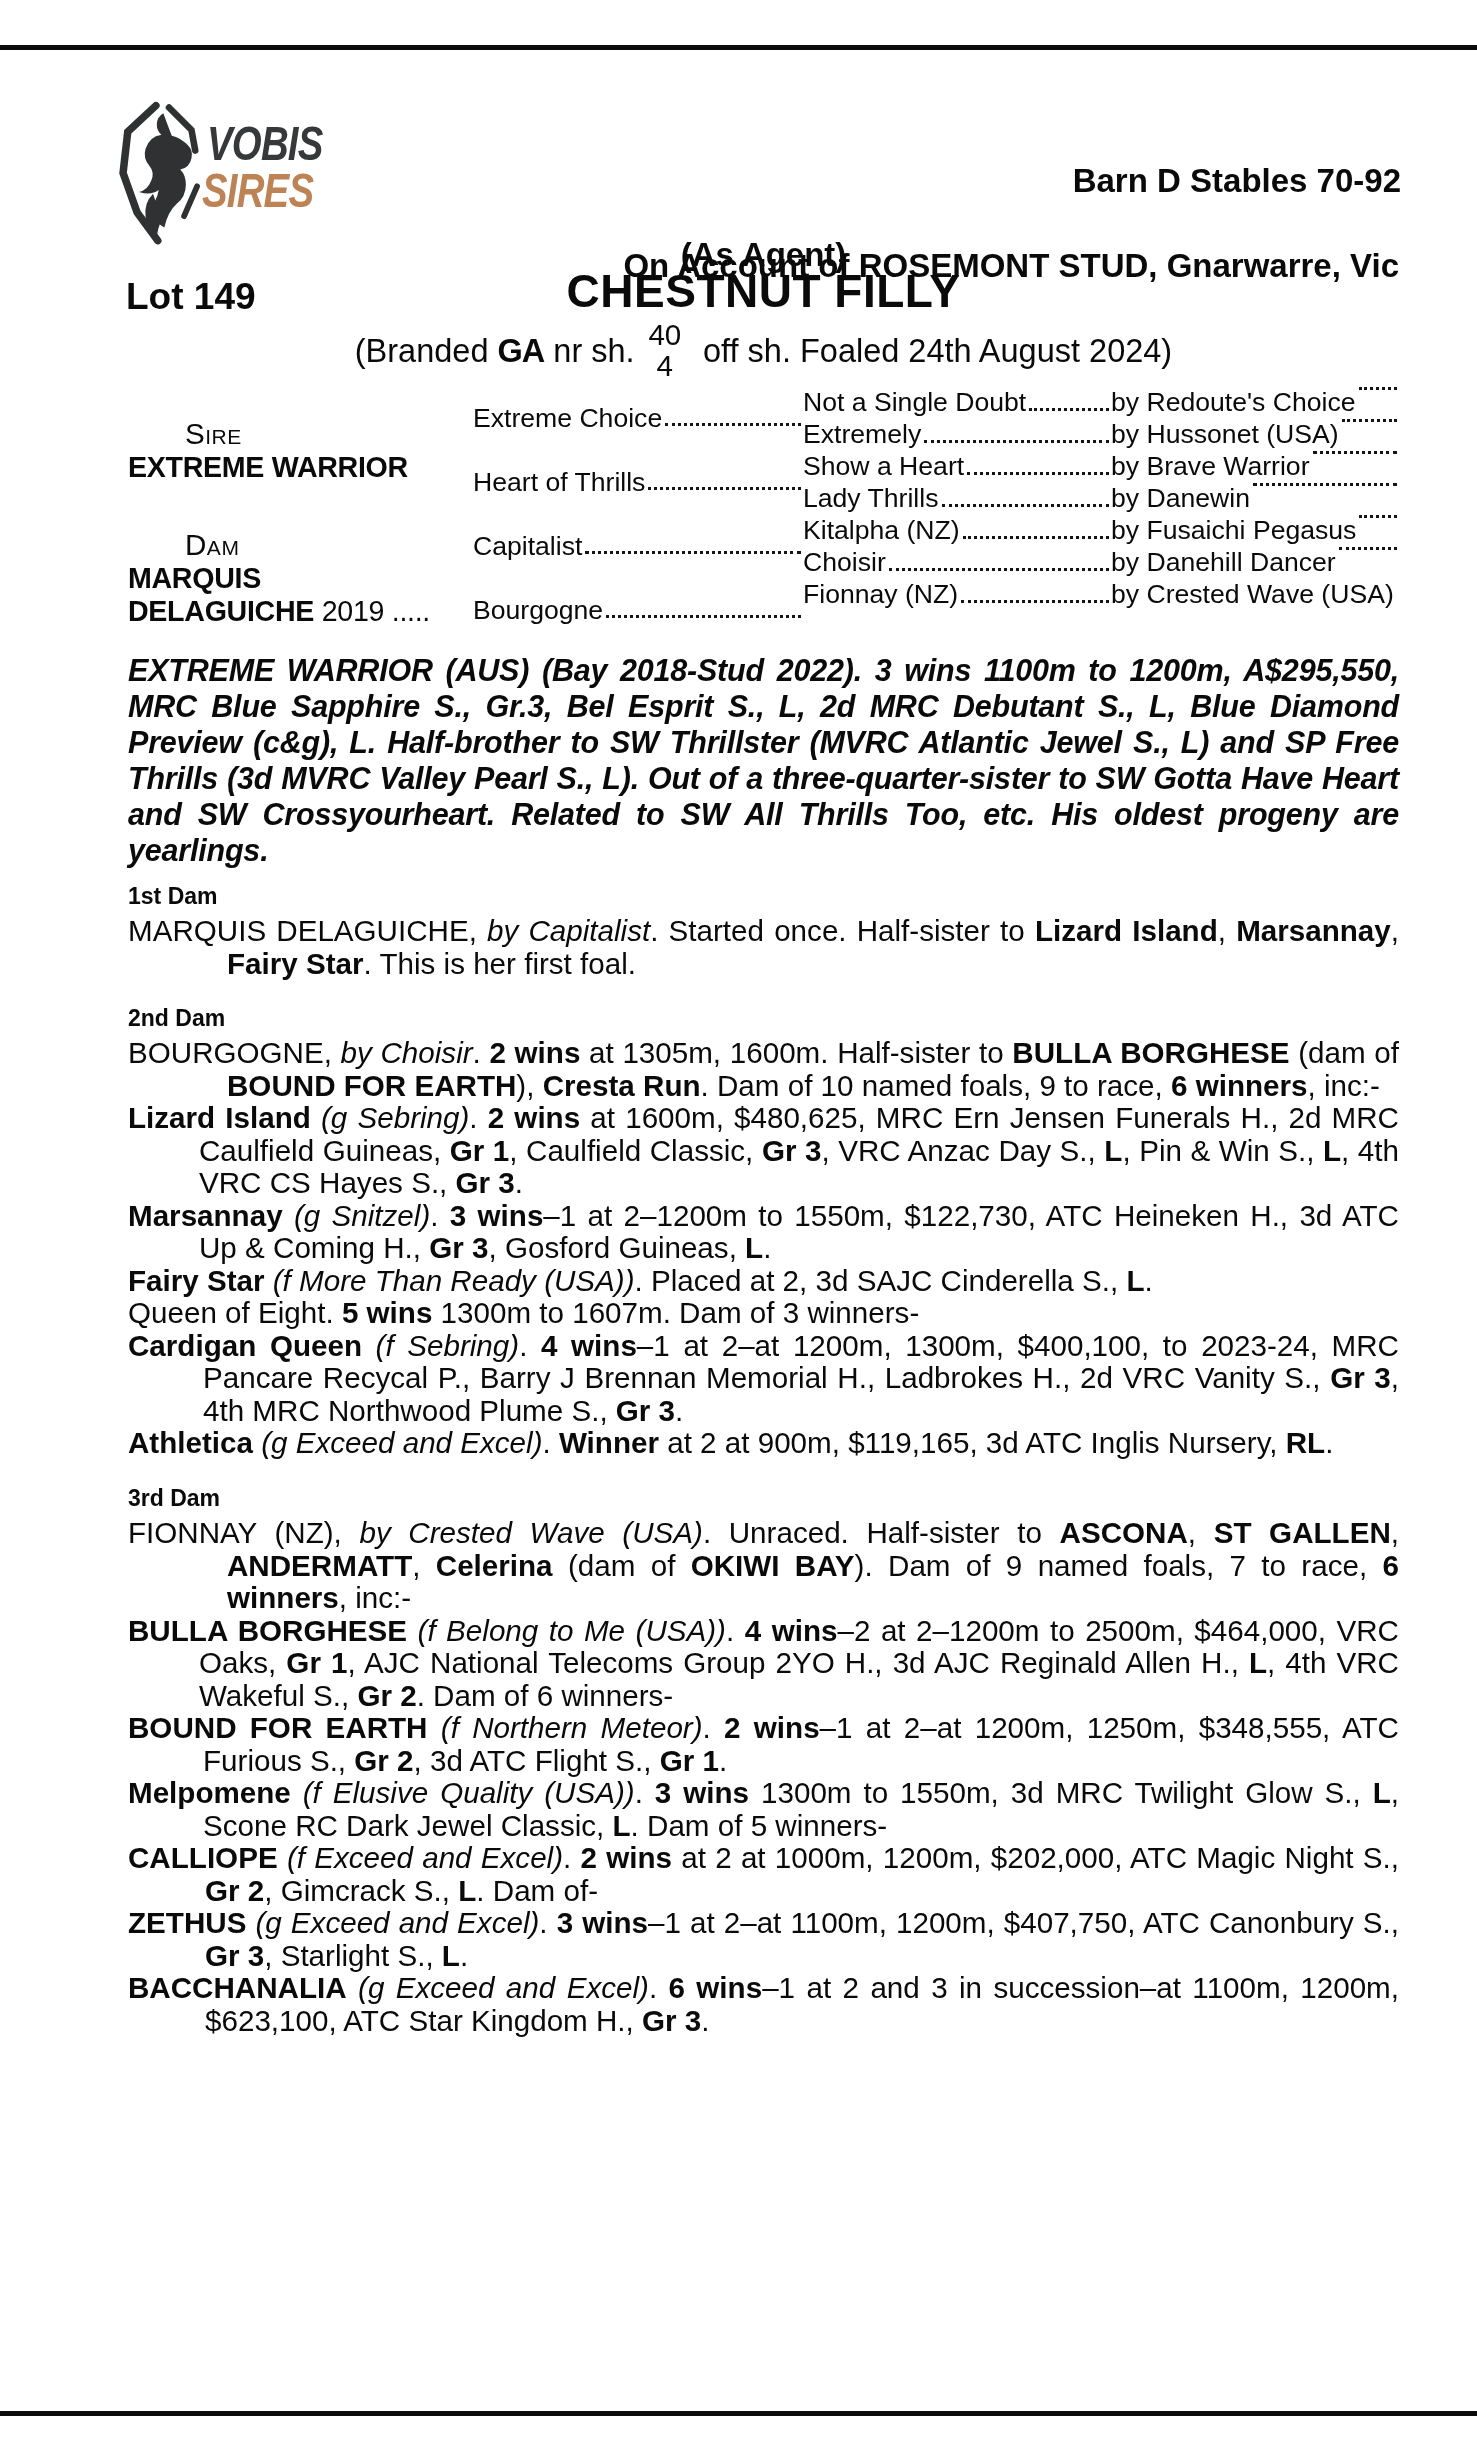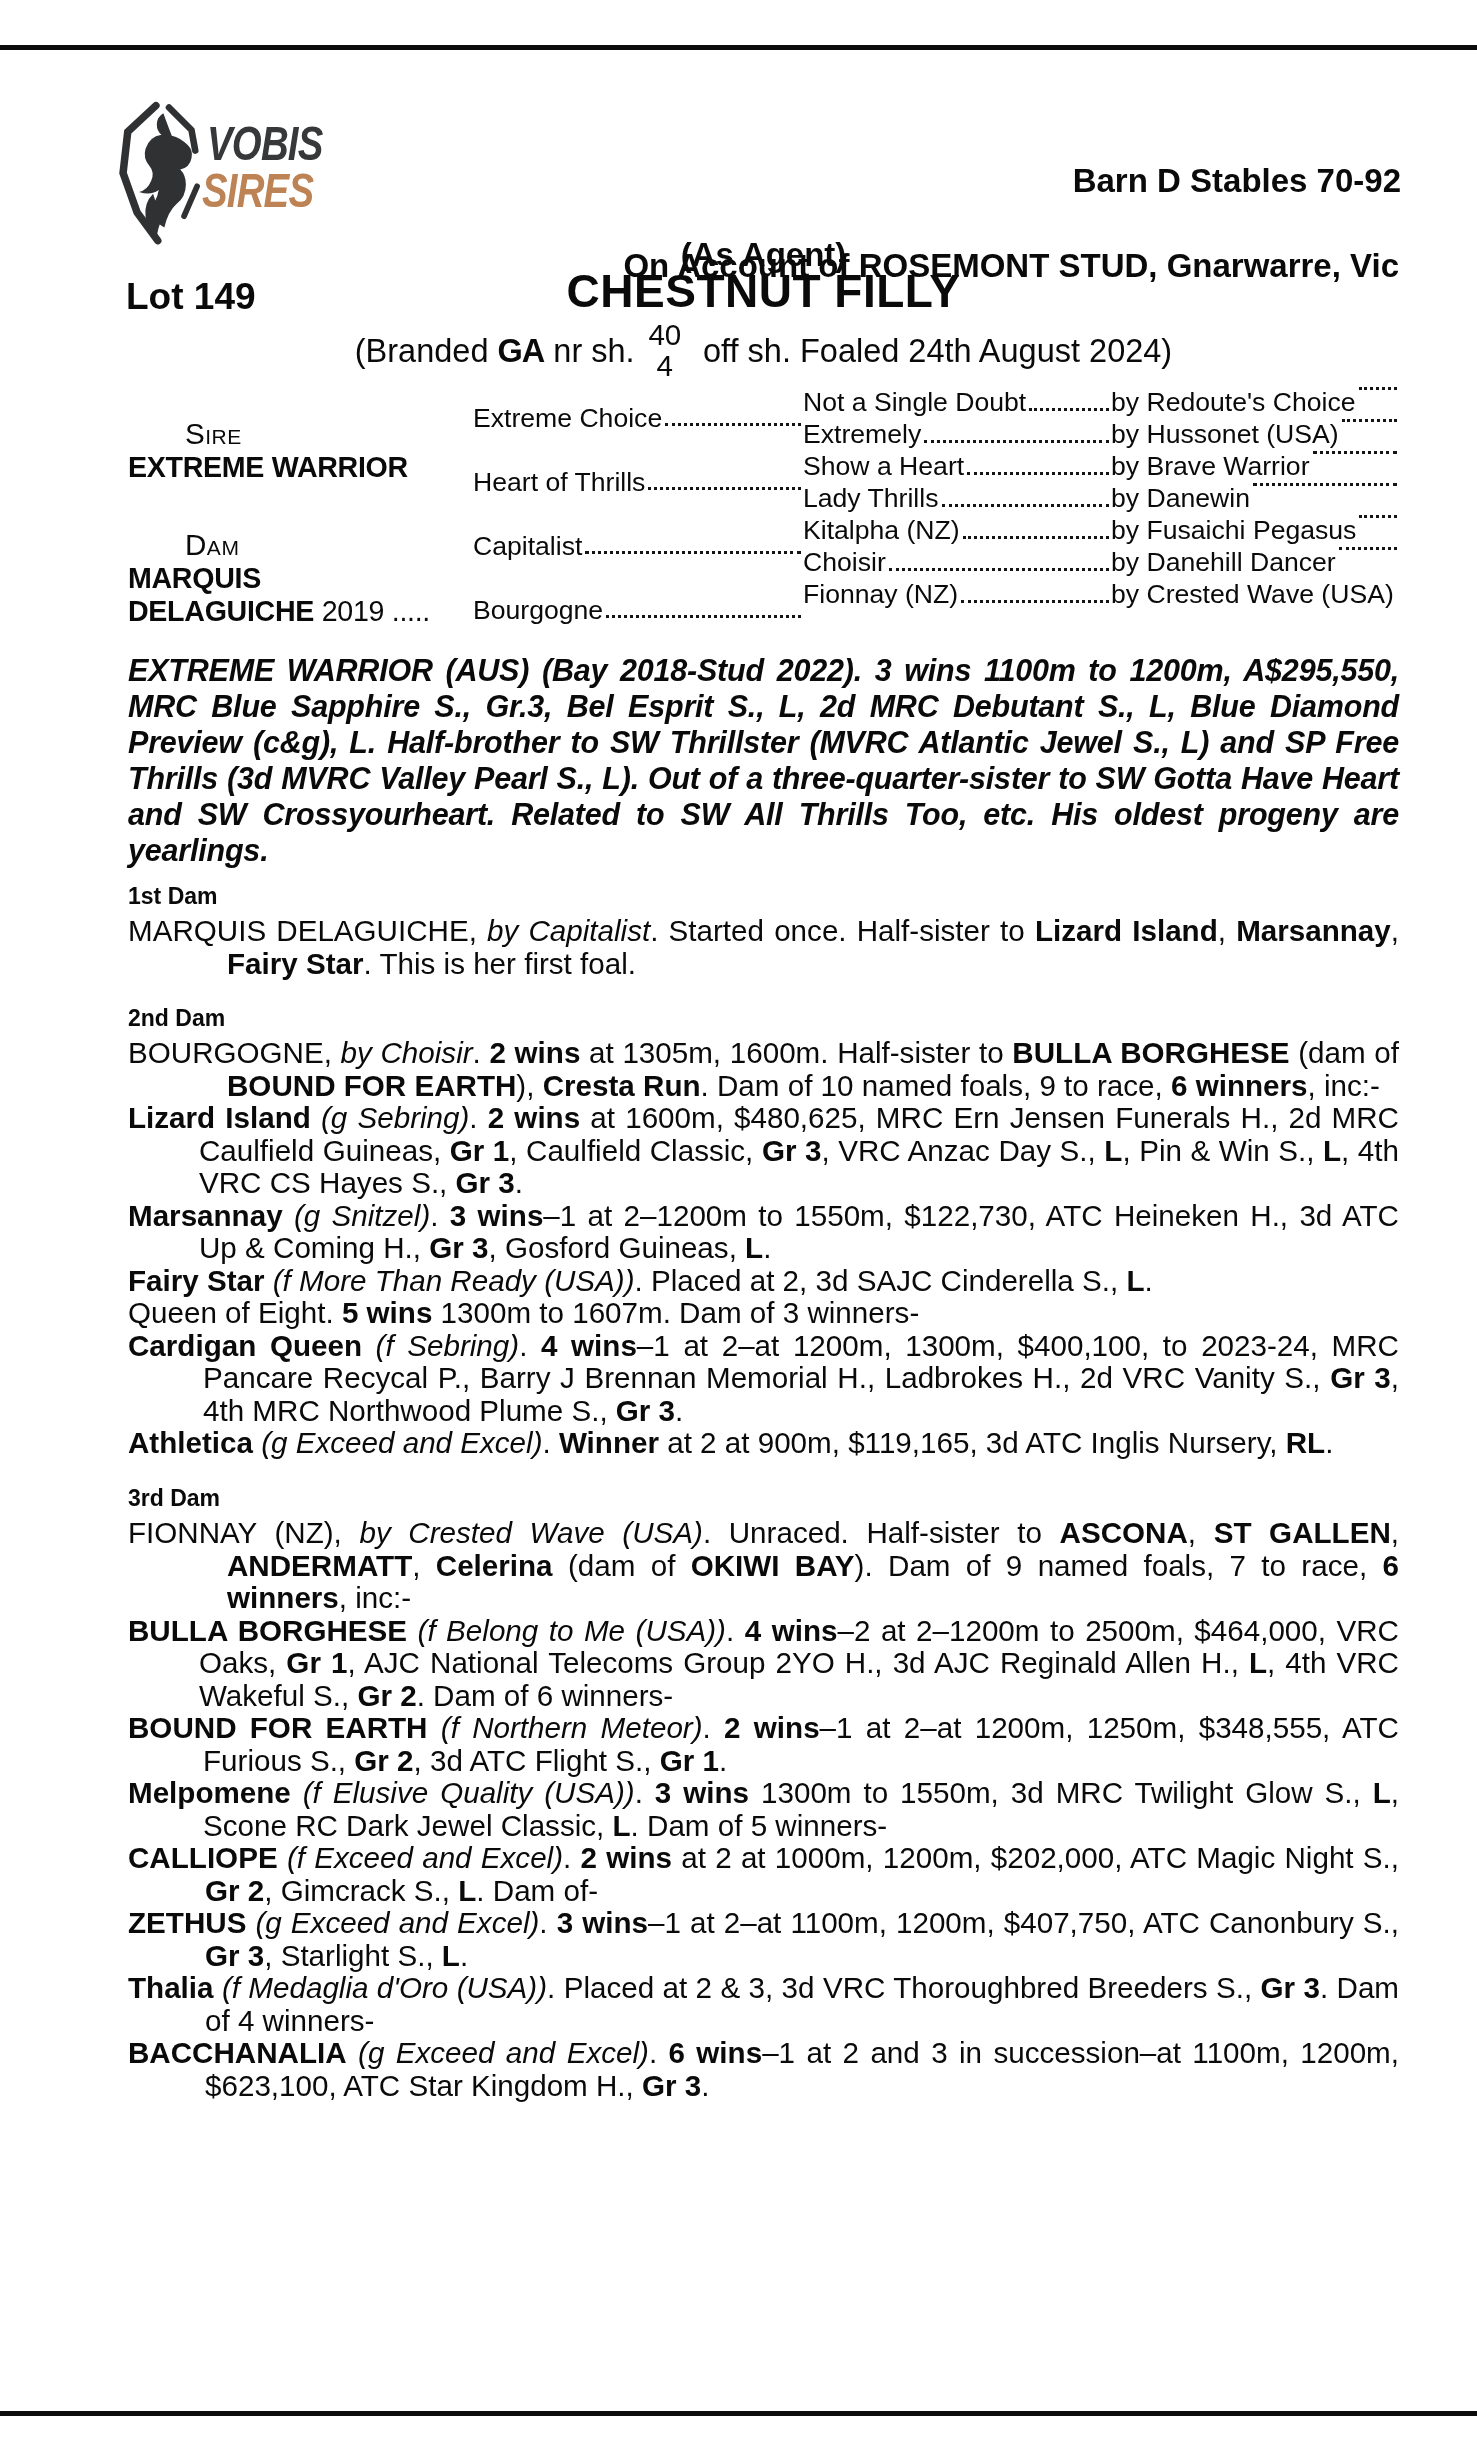--- a/index.html
+++ b/index.html
@@ -198,19 +198,18 @@
     <p class="entry lvl2"><span class="r-b">Cardigan Queen</span><span class="r-i"> (f Sebring)</span><span>. </span><span class="r-b">4 wins</span><span>–1 at 2–at 1200m, 1300m, $400,100, to 2023-24, MRC Pancare Recycal P., Barry J Brennan Memorial H., Ladbrokes H., 2d VRC Vanity S., </span><span class="r-b">Gr 3</span><span>, 4th MRC Northwood Plume S., </span><span class="r-b">Gr 3</span><span>.</span></p>
     <p class="entry lvl2"><span class="r-b">Athletica</span><span class="r-i"> (g Exceed and Excel)</span><span>. </span><span class="r-b">Winner</span><span> at 2 at 900m, $119,165, 3d ATC Inglis Nursery, </span><span class="r-b">RL</span><span>.</span></p>
 
     <div class="dam-heading">3rd Dam</div>
     <p class="entry lvl0"><span>FIONNAY (NZ), </span><span class="r-i">by Crested Wave (USA)</span><span>. Unraced. Half-sister to </span><span class="r-b">ASCONA</span><span>, </span><span class="r-b">ST GALLEN</span><span>, </span><span class="r-b">ANDERMATT</span><span>, </span><span class="r-b">Celerina</span><span> (dam of </span><span class="r-b">OKIWI BAY</span><span>). Dam of 9 named foals, 7 to race, </span><span class="r-b">6 winners</span><span>, inc:-</span></p>
     <p class="entry lvl1"><span class="r-b">BULLA BORGHESE</span><span class="r-i"> (f Belong to Me (USA))</span><span>. </span><span class="r-b">4 wins</span><span>–2 at 2–1200m to 2500m, $464,000, VRC Oaks, </span><span class="r-b">Gr 1</span><span>, AJC National Telecoms Group 2YO H., 3d AJC Reginald Allen H., </span><span class="r-b">L</span><span>, 4th VRC Wakeful S., </span><span class="r-b">Gr 2</span><span>. Dam of 6 winners-</span></p>
     <p class="entry lvl2"><span class="r-b">BOUND FOR EARTH</span><span class="r-i"> (f Northern Meteor)</span><span>. </span><span class="r-b">2 wins</span><span>–1 at 2–at 1200m, 1250m, $348,555, ATC Furious S., </span><span class="r-b">Gr 2</span><span>, 3d ATC Flight S., </span><span class="r-b">Gr 1</span><span>.</span></p>
     <p class="entry lvl2"><span class="r-b">Melpomene</span><span class="r-i"> (f Elusive Quality (USA))</span><span>. </span><span class="r-b">3 wins</span><span> 1300m to 1550m, 3d MRC Twilight Glow S., </span><span class="r-b">L</span><span>, Scone RC Dark Jewel Classic, </span><span class="r-b">L</span><span>. Dam of 5 winners-</span></p>
     <p class="entry lvl3"><span class="r-b">CALLIOPE</span><span class="r-i"> (f Exceed and Excel)</span><span>. </span><span class="r-b">2 wins</span><span> at 2 at 1000m, 1200m, $202,000, ATC Magic Night S., </span><span class="r-b">Gr 2</span><span>, Gimcrack S., </span><span class="r-b">L</span><span>. Dam of-</span></p>
     <p class="entry lvl3"><span class="r-b">ZETHUS</span><span class="r-i"> (g Exceed and Excel)</span><span>. </span><span class="r-b">3 wins</span><span>–1 at 2–at 1100m, 1200m, $407,750, ATC Canonbury S., </span><span class="r-b">Gr 3</span><span>, Starlight S., </span><span class="r-b">L</span><span>.</span></p>
-    <p class="entry lvl3"><span class="r-b">Thalia</span><span class="r-i"> (f Medaglia d'Oro (USA))</span><span>. Placed at 2 &amp; 3, 3d VRC Thoroughbred Breeders S., </span><span class="r-b">Gr 3</span><span>. Dam of 4 winners-</span></p>
     <p class="entry lvl4"><span class="r-b">BACCHANALIA</span><span class="r-i"> (g Exceed and Excel)</span><span>. </span><span class="r-b">6 wins</span><span>–1 at 2 and 3 in succession–at 1100m, 1200m, $623,100, ATC Star Kingdom H., </span><span class="r-b">Gr 3</span><span>.</span></p>
   </div>
 
   <div class="rule rule-bottom"></div>
 </div>
 
 
 </body></html>

